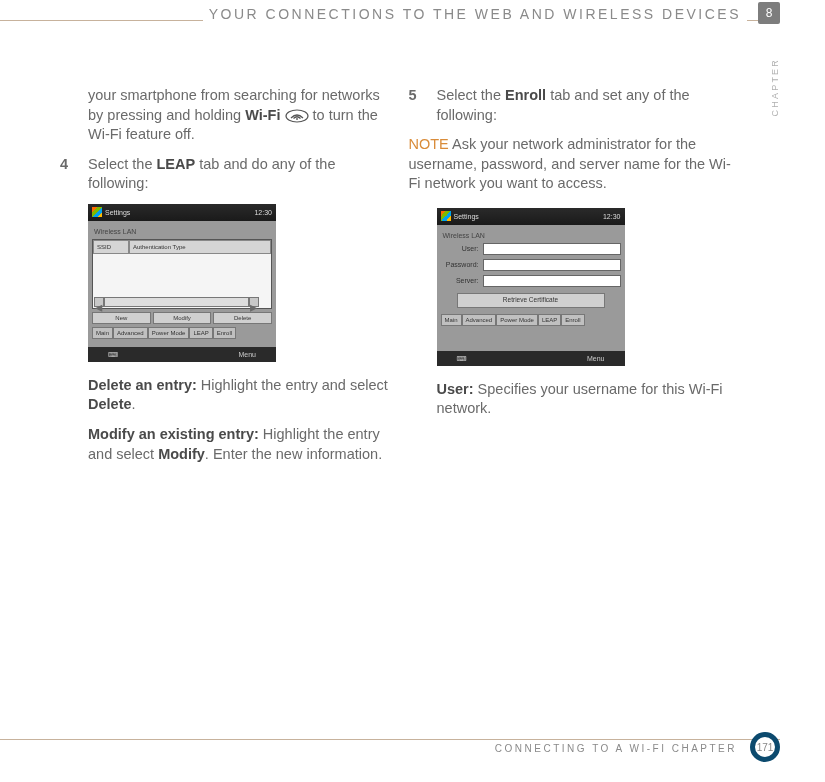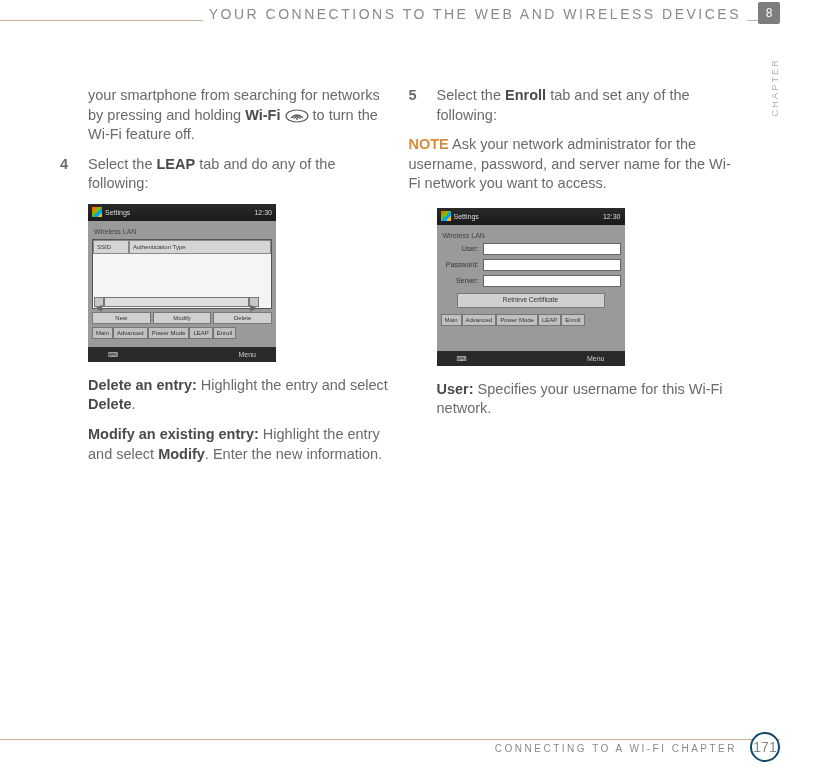--- a/index.html
+++ b/index.html
@@ -69,21 +69,21 @@
     .col p { margin-bottom: 10px; }
     .indent { padding-left: 28px; position: relative; }
     .step-num {
       position: absolute;
       left: 0;
       top: 0;
       font-weight: bold;
       color: #6a6a6a;
     }
     .bold { font-weight: bold; color: #4a4a4a; }
-    .note-label { font-weight: bold; color: #d98c3a; }
+    .note-label { font-weight: normal; color: #d98c3a; }
     .wifi-icon {
       display: inline-block;
       width: 24px;
       height: 14px;
       vertical-align: middle;
     }
     .screenshot {
       width: 188px;
       height: 158px;
       background: #4a4a4a;
@@ -219,26 +219,26 @@
       font-size: 10px;
       letter-spacing: 2.5px;
       color: #8a8a8a;
     }
     .page-num {
       position: absolute;
       bottom: 20px;
       right: 45px;
       width: 30px;
       height: 30px;
-      border: 2px solid #0c4a6e;
+      border: 5px solid #0c4a6e;
       border-radius: 50%;
       display: flex;
       align-items: center;
       justify-content: center;
-      font-size: 14px;
+      font-size: 10px;
       color: #888;
       background: #fff;
     }
   </style>
 </head>
 <body>
 
 <div class="header-line"></div>
 <div class="header-text">YOUR CONNECTIONS TO THE WEB AND WIRELESS DEVICES</div>
 <div class="chapter-badge">8</div>

